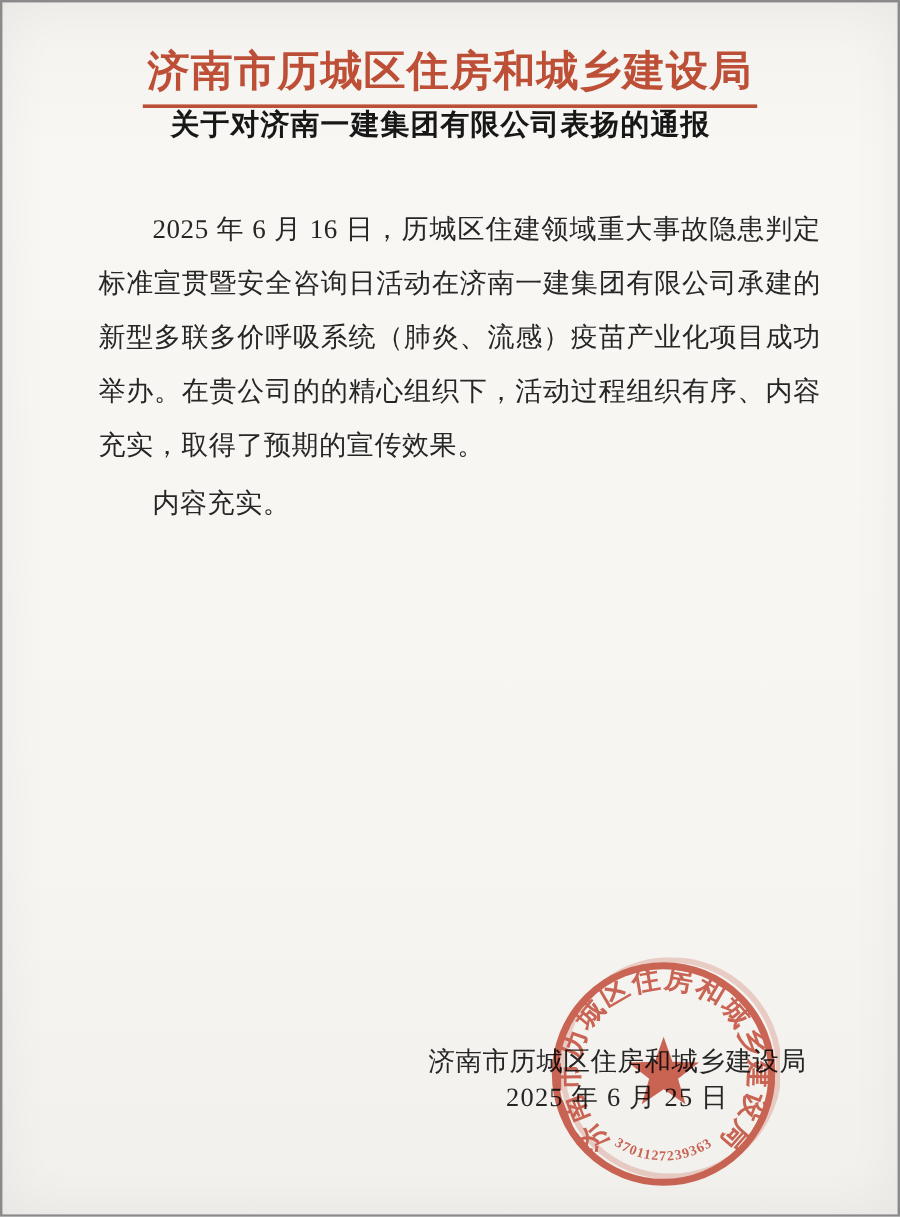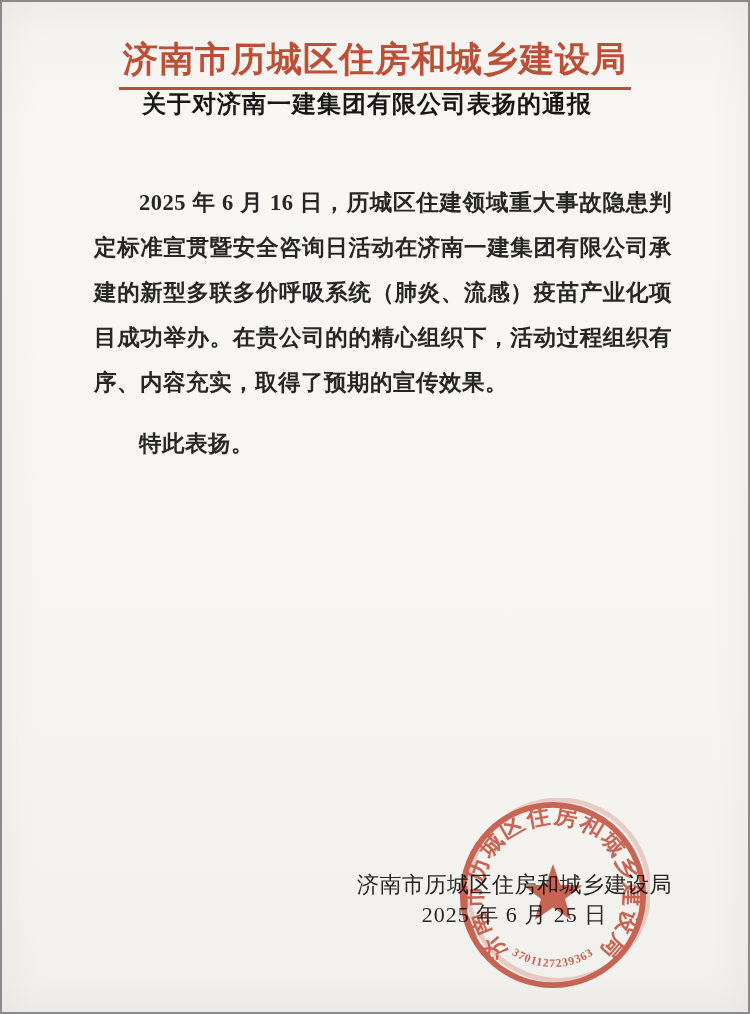--- a/index.html
+++ b/index.html
@@ -47,23 +47,22 @@
     position: absolute;
     top: 162px;
     left: 76px;
     right: 60px;
     font-size: 22.5px;
     line-height: 45px;
     text-align: justify;
     letter-spacing: 0.5px;
   }
   .doc-body p {
-    margin: 16px;
+    margin: 4px;
     text-indent: 2em;
-    font-weight: bold;
   }
 
   .signature-block {
     position: absolute;
     top: 868px;
     right: 76px;
     text-align: center;
     font-size: 22px;
     color: #262626;
   }
@@ -93,21 +92,21 @@
 <div class="page">
 
   <h1 class="doc-title" style="color: rgb(189, 79, 54);">
     <span class="doc-title-inner">济南市历城区住房和城乡建设局</span>
   </h1>
 
   <h2 class="doc-subtitle">关于对济南一建集团有限公司表扬的通报</h2>
 
   <div class="doc-body">
     <p>2025 年 6 月 16 日，历城区住建领域重大事故隐患判定标准宣贯暨安全咨询日活动在济南一建集团有限公司承建的新型多联多价呼吸系统（肺炎、流感）疫苗产业化项目成功举办。在贵公司的的精心组织下，活动过程组织有序、内容充实，取得了预期的宣传效果。</p>
-    <p>特此表扬。</p>
+    <p>内容充实。</p>
   </div>
 
   <div class="signature-block">
     <div class="signature-org">济南市历城区住房和城乡建设局</div>
     <div class="signature-date">2025 年 6 月 25 日</div>
   </div>
 
   <svg class="official-seal" viewBox="0 0 200 200" xmlns="http://www.w3.org/2000/svg">
     <defs>
       <path id="rim-path" d="M 53.4,157.5 A 74,74 0 1 1 146.6,157.5" fill="none"></path>

